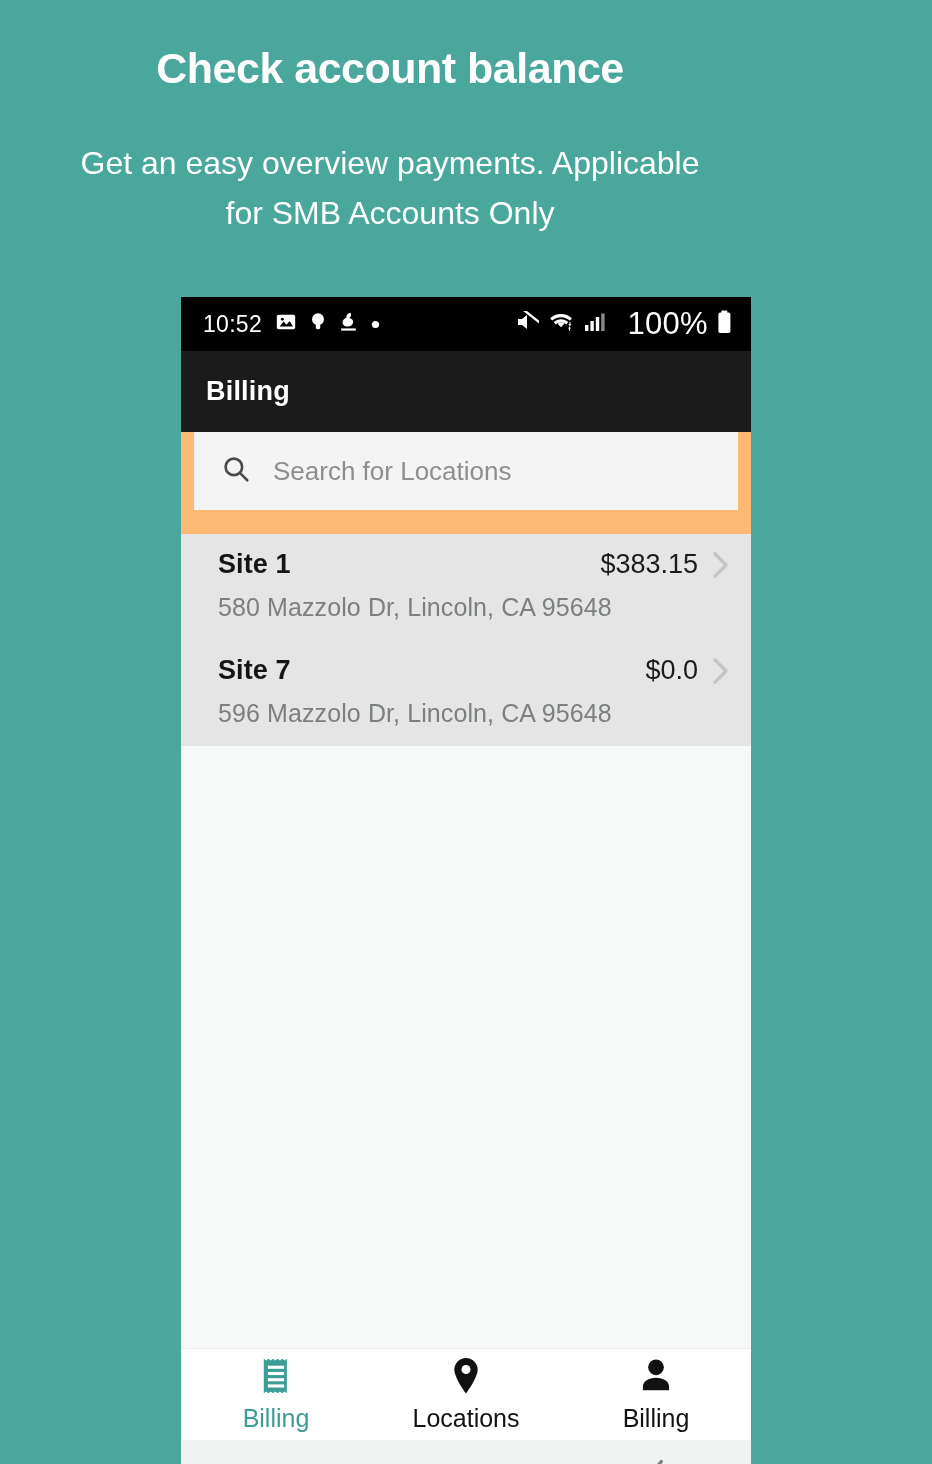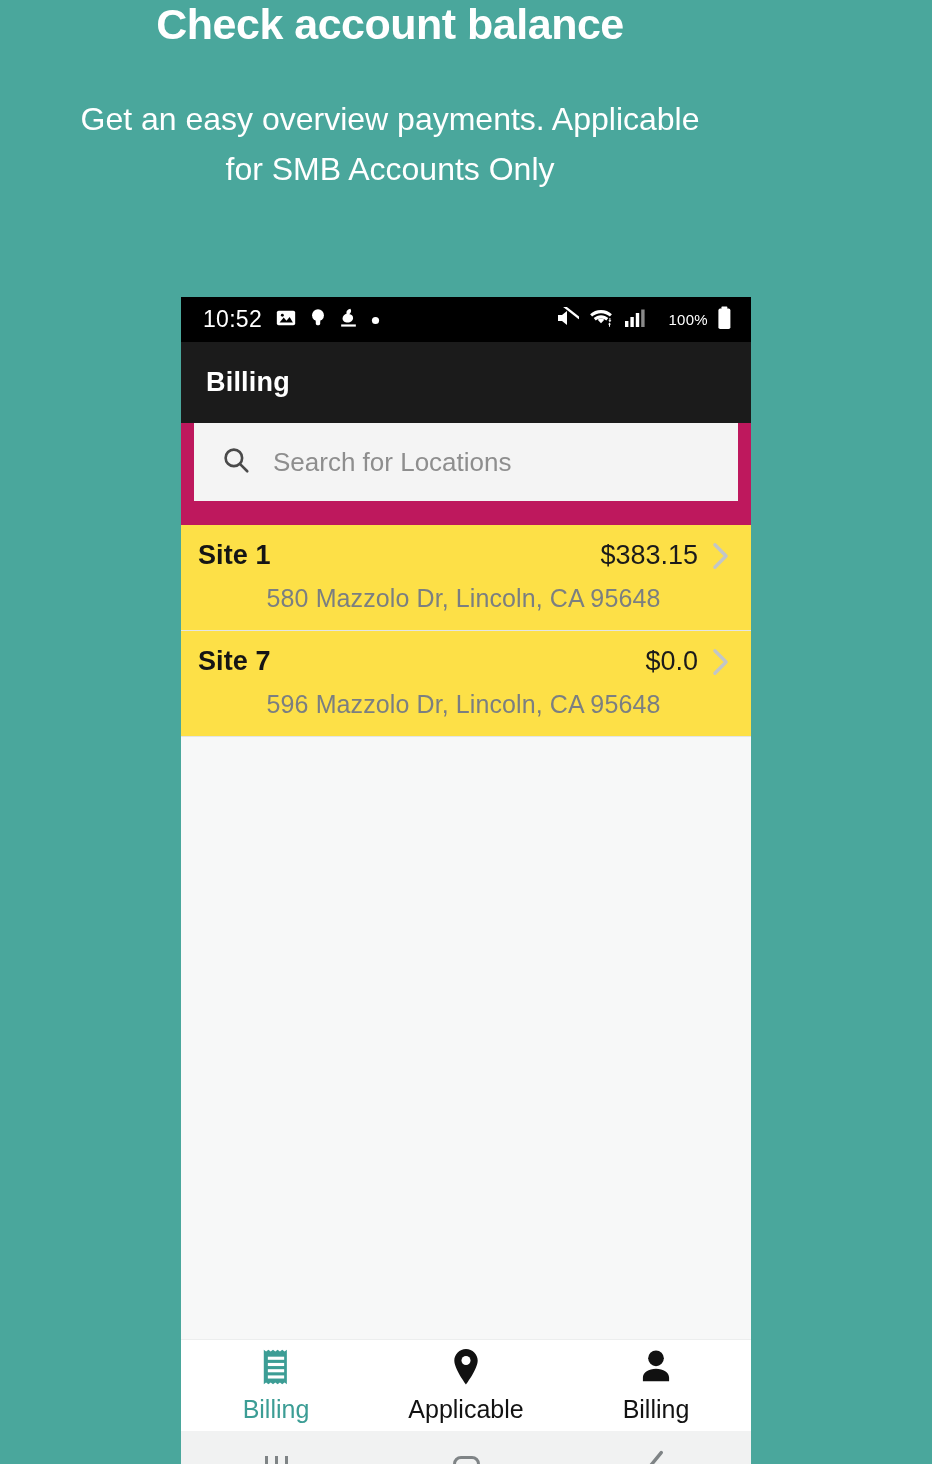--- a/index.html
+++ b/index.html
@@ -9,20 +9,21 @@
     font-family:"Liberation Sans", sans-serif;
   }
   body {
     background:#4aa79c;
     position:relative;
   }
 
   
   .promo {
     width:780px;
+    padding-top:44px;
     text-align:center;
     color:#ffffff;
   }
   .promo-title {
     font-size:43px;
     font-weight:bold;
     letter-spacing:-0.5px;
     line-height:1.15;
   }
   .promo-sub {
@@ -39,52 +40,52 @@
     left:181px;
     top:297px;
     width:570px;
     height:1167px;
     background:#ffffff;
     overflow:hidden;
   }
 
   
   .statusbar {
-    height:45px;
+    height:54px;
     background:#000000;
     display:flex;
     align-items:center;
     justify-content:space-between;
     padding:0 19px 0 22px;
     color:#ffffff;
   }
   .sb-left { display:flex; align-items:center; gap:13px; }
   .sb-right { display:flex; align-items:center; gap:9px; }
   .sb-time { font-size:23px; font-weight:500; letter-spacing:0.3px; }
-  .sb-pct { font-size:15px; font-weight:500; letter-spacing:0.3px; margin-left:14px; }
+  .sb-pct { font-size:31px; font-weight:500; letter-spacing:0.3px; margin-left:14px; }
   .ic { display:block; }
 
   
   .appbar {
     height:81px;
     background:#1b1b1b;
     display:flex;
     align-items:center;
     padding-left:25px;
   }
   .appbar-title {
     color:#ffffff;
     font-size:27px;
     font-weight:bold;
     letter-spacing:0.2px;
   }
 
   
   .searchwrap {
-    background:#be185d;
+    background:#fdba74;
     padding:0 13px 24px 13px;
   }
   .searchbox {
     height:78px;
     background:#f4f4f4;
     display:flex;
     align-items:center;
     padding-left:27px;
     border:none;
   }
@@ -96,25 +97,24 @@
     font-size:26px;
     color:#3a3a3a;
     margin-left:22px;
     width:410px;
   }
   .search-input::placeholder { color:#8e8e8e; }
 
   
   .list { background:#ffffff; }
   .row {
-    padding:15px 22px 17px 17px;
+    padding:15px 22px 17px 37px;
     border-bottom:1px solid #e3e5e5;
-    background:#fde047;
+    background:#e5e5e5;
     cursor:pointer;
-    text-align:center;
   }
   .row-top {
     display:flex;
     align-items:center;
     justify-content:space-between;
   }
   .row-name {
     font-size:27px;
     font-weight:bold;
     color:#151515;
@@ -324,21 +324,21 @@
       <span class="nav-label">Billing</span>
     </div>
 
     <div class="navitem">
       <span class="ic">
         <svg width="30" height="38" viewBox="0 0 20 26">
           <path d="M10 0.6C5.6.6 2 4.2 2 8.6c0 5.8 8 16.4 8 16.4s8-10.6 8-16.4c0-4.4-3.6-8-8-8z" fill="#111111"></path>
           <circle cx="10" cy="8.5" r="3.1" fill="#ffffff"></circle>
         </svg>
       </span>
-      <span class="nav-label">Applicable</span>
+      <span class="nav-label">Locations</span>
     </div>
 
     <div class="navitem">
       <span class="ic">
         <svg width="32" height="38" viewBox="0 0 22 26">
           <circle cx="11" cy="7" r="5.4" fill="#111111"></circle>
           <path d="M11 14.2c-5 0-9 2.7-9 6v2.6h18v-2.6c0-3.3-4-6-9-6z" fill="#111111"></path>
         </svg>
       </span>
       <span class="nav-label">Billing</span>

